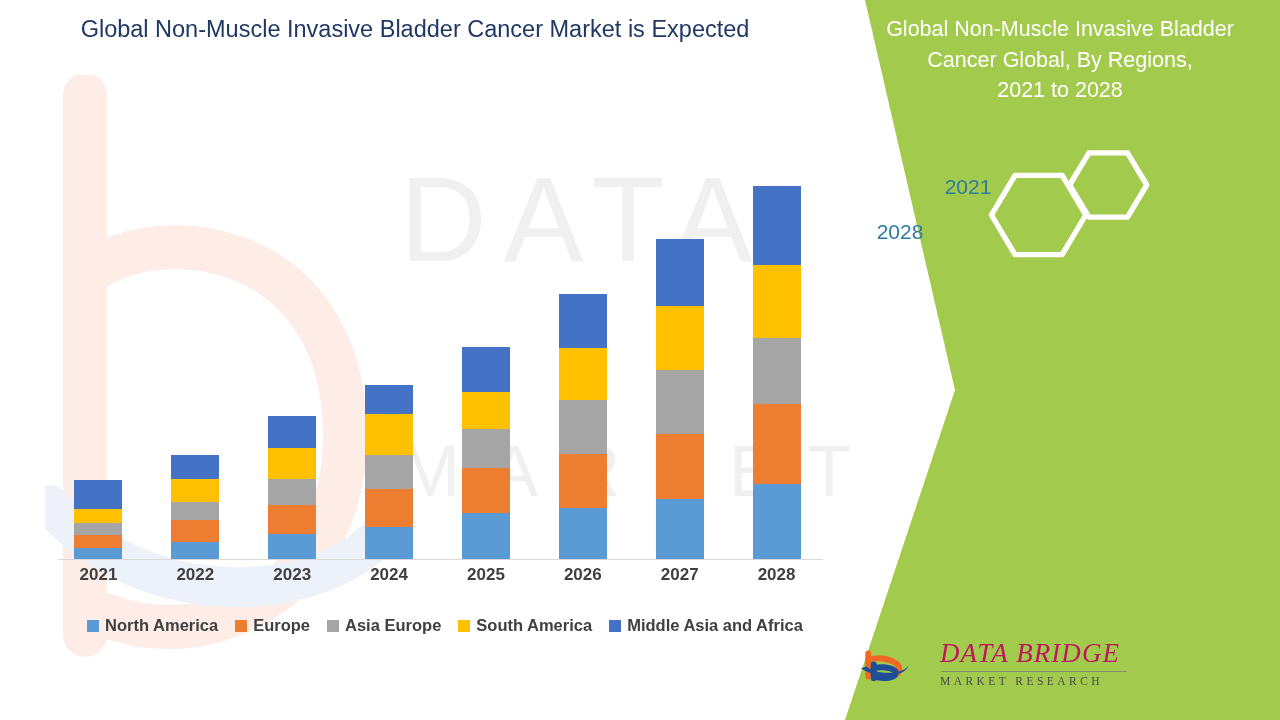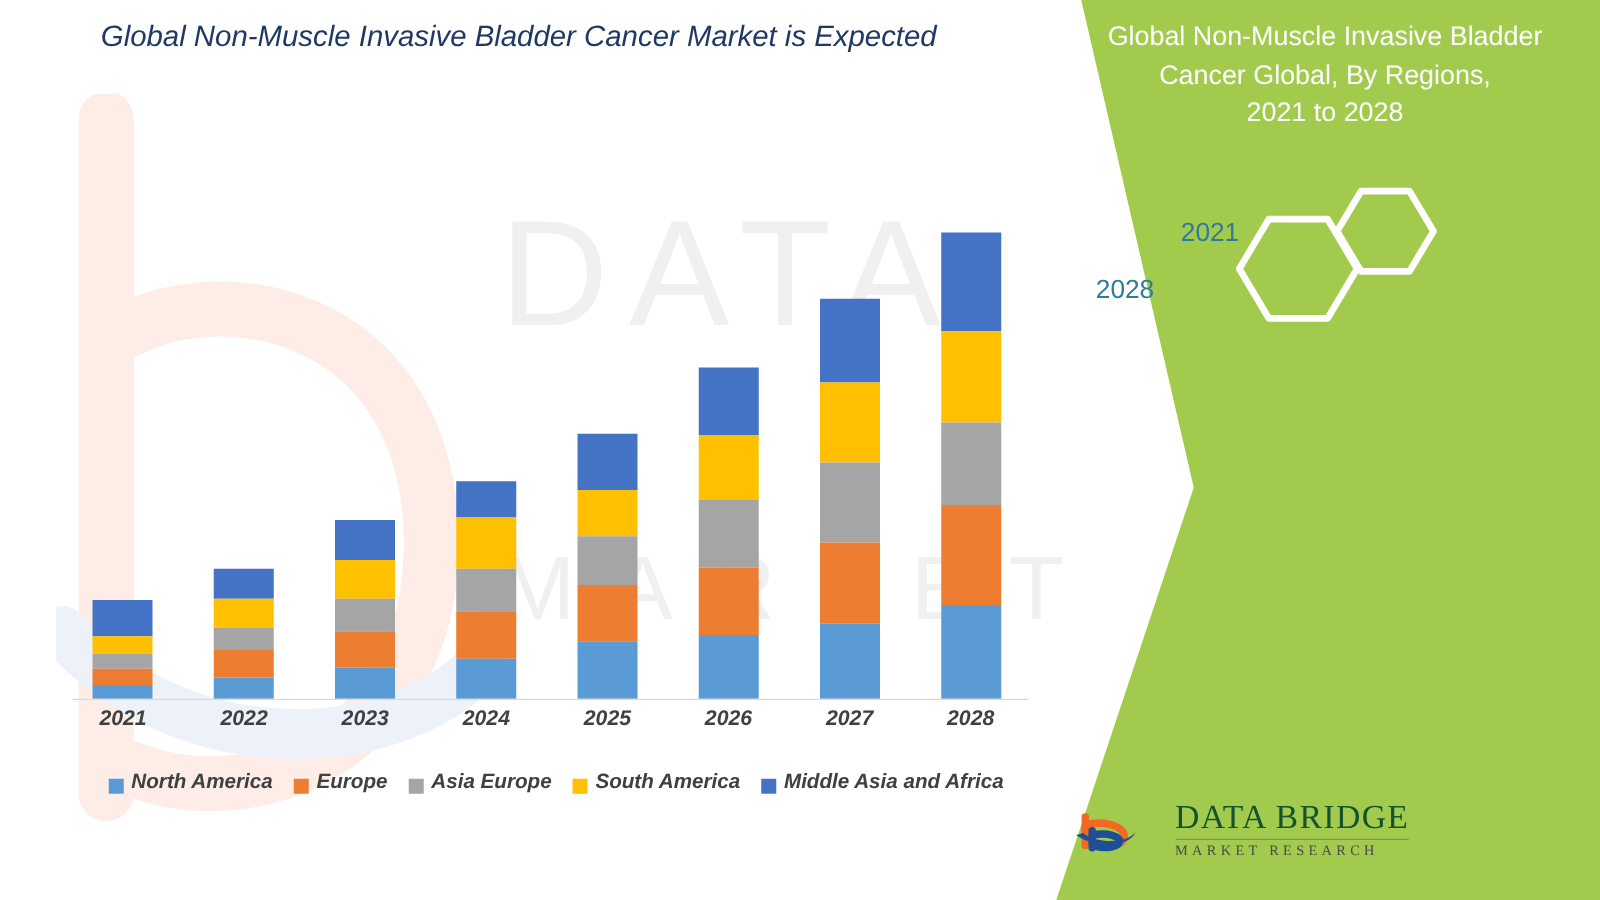--- a/index.html
+++ b/index.html
@@ -20,21 +20,21 @@
     letter-spacing:.14em;
     white-space:nowrap;
     font-weight:400;
   }
   .wm-data { left:400px; top:150px; font-size:120px; }
   .wm-mr   { left:400px; top:430px; font-size:72px; letter-spacing:.42em; }
 
   .wm-logo { position:absolute; left:45px; top:75px; width:360px; height:620px; opacity:1; }
 
   
-  .left-pane { position:absolute; left:0; top:0; width:870px; height:608px; z-index:2;font-style:italic; }
+  .left-pane { position:absolute; left:0; top:0; width:870px; height:608px; z-index:2; }
 
   .chart-title {
     position:absolute; left:35px; top:14px; width:760px;
     text-align:center;
     font-size:23.5px; line-height:1.32;
     color:#1F3864; font-weight:400;
   }
 
   
   .plot { position:absolute; left:50px; top:150px; width:775px; height:410px; }
@@ -46,21 +46,21 @@
   .seg { width:100%; display:block; }
 
   .xaxis { position:absolute; left:50px; top:565px; width:775px; display:flex; }
   .xtick { flex:1 1 0; text-align:center; font-size:17px; font-weight:bold; color:#404040; }
 
   
   .legend {
     position:absolute; left:50px; top:616px; width:790px;
     display:flex; justify-content:center; align-items:center; gap:17px;
   }
-  .legend-item { display:flex; align-items:flex-end; gap:6px; }
+  .legend-item { display:flex; align-items:center; gap:6px; }
   .legend-swatch { width:12px; height:12px; display:block; }
   .legend-label { font-size:16.5px; font-weight:bold; color:#404040; white-space:nowrap; }
 
   
   .green-panel { position:absolute; right:0; top:0; width:450px; height:720px; z-index:3; }
   .green-content { position:absolute; right:0; top:0; width:450px; height:720px; }
 
   .panel-title {
     position:absolute; left:28px; top:14px; width:404px;
     text-align:center; color:#ffffff;
@@ -78,21 +78,21 @@
   .brand {
     position:absolute; left:30px; top:310px; width:400px;
     text-align:center; color:#3B7FA6;
     font-size:22.5px; line-height:1.45; letter-spacing:.01em;
   }
 
   .logo-block { position:absolute; left:40px; top:636px; width:240px; height:66px; }
   .logo-text { position:absolute; left:110px; top:638px; }
   .logo-main {
     font-family:"Liberation Serif", serif;
-    font-size:27px; color:#14532d; letter-spacing:.04em;
+    font-size:27px; color:#be185d; letter-spacing:.04em;font-style:italic;
   }
   .logo-rule { width:186px; height:1px; background:#8a8a70; margin:2px 0 3px 1px; }
   .logo-sub {
     font-family:"Liberation Serif", serif;
     font-size:11.5px; color:#4a4a4a; letter-spacing:.30em;
   }
 </style>
 </head>
 <body>
 

